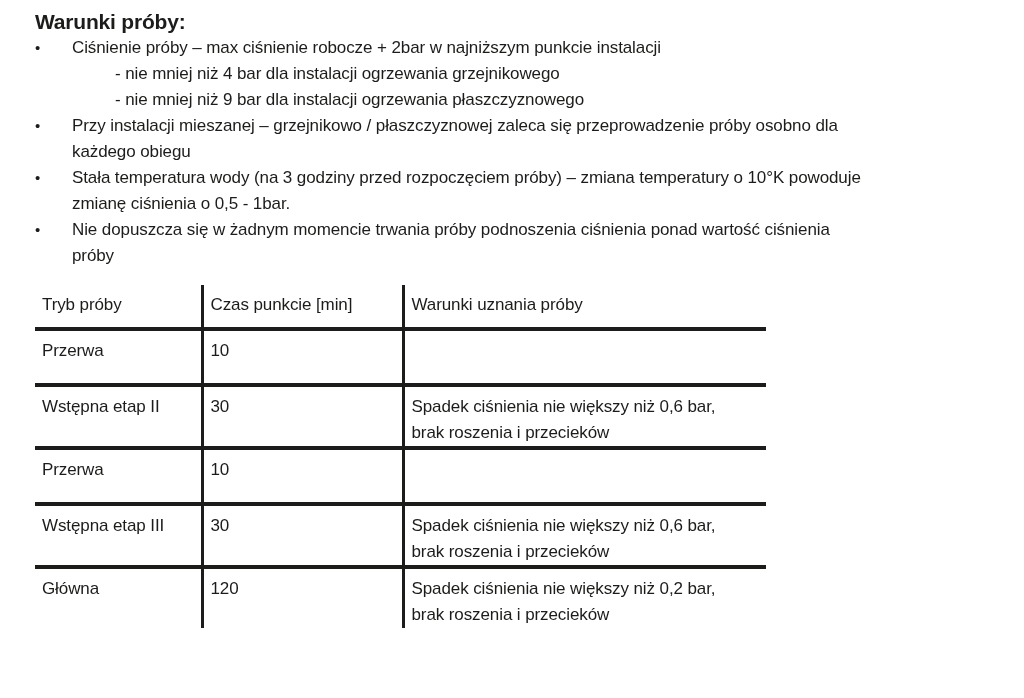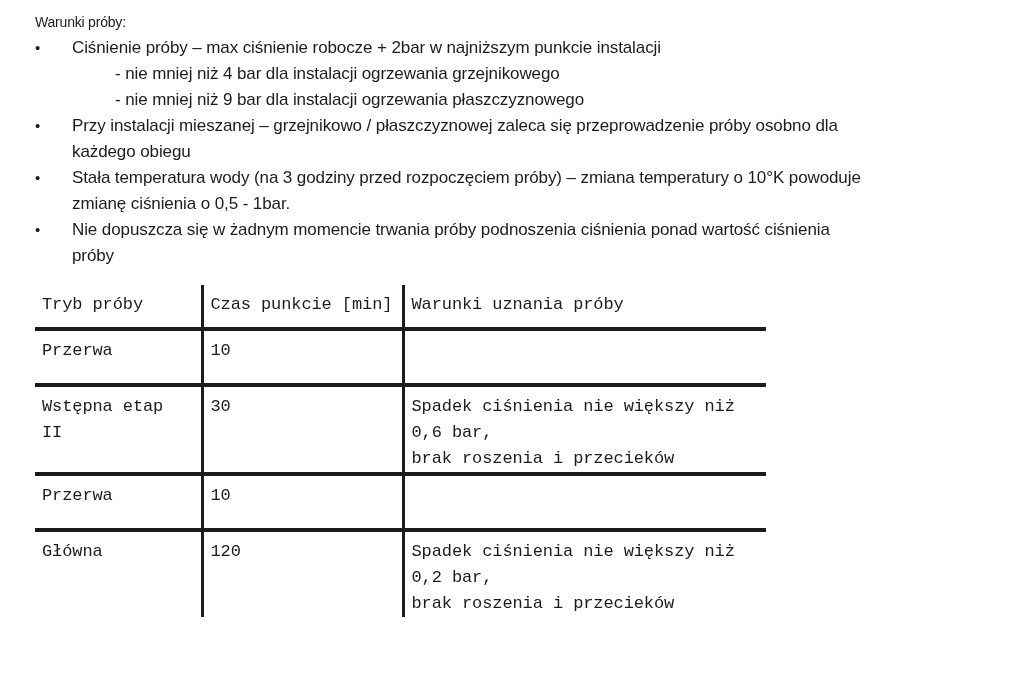--- a/index.html
+++ b/index.html
@@ -10,41 +10,40 @@
     color: var(--ink);
     font-family: "Liberation Sans", "DejaVu Sans", sans-serif;
     font-size: 17px;
     line-height: 26px;
     letter-spacing: -0.1px;
     overflow: hidden;
   }
   .page { padding: 9px 35px 0 35px; }
 
   .title {
-    font-size: 14px;
-    font-weight: 400;
+    font-size: 21px;
+    font-weight: 700;
     line-height: 26px;
     letter-spacing: -0.2px;
   }
 
   .bullets { margin-top: 0; }
   .bullet { display: flex; }
   .marker { width: 37px; flex: 0 0 37px; font-size: 15px; }
   .bcol { flex: 1 1 auto; }
   .btext, .bsub, .ml { white-space: pre-line; }
   .bsub { padding-left: 43px; }
 
   table.test-table {
     border-collapse: collapse;
     table-layout: fixed;
     width: 731px;
     margin-top: 16px;
     font-size: 17px;
     line-height: 26px;
-    font-family: Liberation Mono, monospace;
   }
   col.c1 { width: 167px; }
   col.c2 { width: 201px; }
   col.c3 { width: 363px; }
   th, td {
     text-align: left;
     vertical-align: top;
     font-weight: normal;
     padding: 7px 8px 0 7px;
   }
@@ -121,20 +120,26 @@
         <td class="vline">Wstępna etap II</td>
         <td class="vline">30</td>
         <td class="ml">Spadek ciśnienia nie większy niż 0,6 bar,
 brak roszenia i przecieków</td>
       </tr>
       <tr class="hline">
         <td class="vline">Przerwa</td>
         <td class="vline">10</td>
         <td class="ml"></td>
       </tr>
+      <tr class="hline">
+        <td class="vline">Wstępna etap III</td>
+        <td class="vline">30</td>
+        <td class="ml">Spadek ciśnienia nie większy niż 0,6 bar,
+brak roszenia i przecieków</td>
+      </tr>
       <tr class="last">
         <td class="vline">Główna</td>
         <td class="vline">120</td>
         <td class="ml">Spadek ciśnienia nie większy niż 0,2 bar,
 brak roszenia i przecieków</td>
       </tr>
     </tbody>
   </table>
 
 </div>

